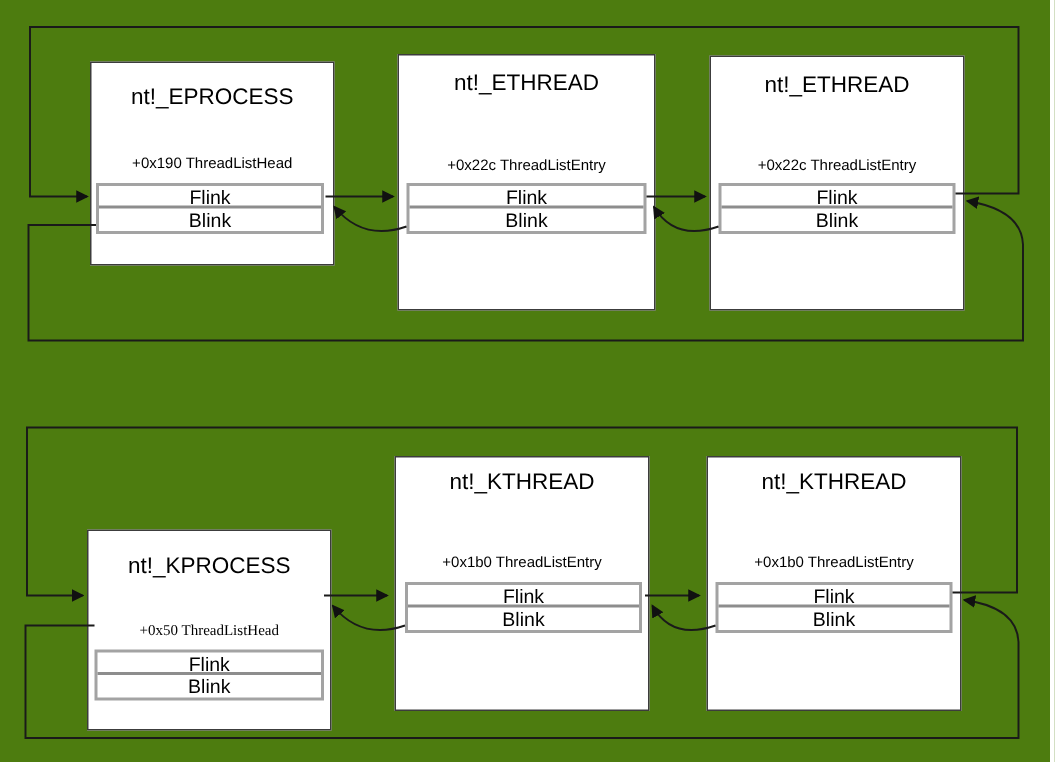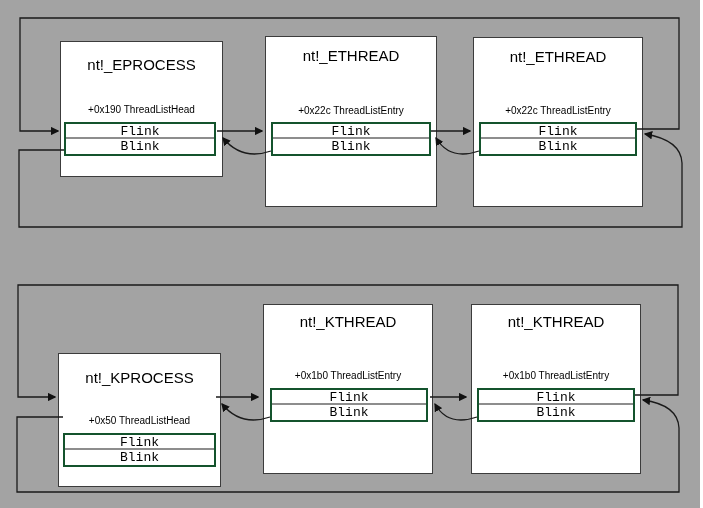--- a/index.html
+++ b/index.html
@@ -1,21 +1,21 @@
 <!DOCTYPE html>
 <html><head>
 <meta charset="utf-8">
 <style>
   * { box-sizing: border-box; margin: 0; padding: 0; }
   html, body { background: #ffffff; }
   .canvas {
     position: relative;
     width: 700px;
     height: 508px;
-    background: #a3a3a3;
+    background: #4d7c0f;
     font-family: "Liberation Sans", sans-serif;
     color: #000000;
     overflow: hidden;
   }
   .box {
     position: absolute;
     border: 1px solid #3c3c3c;
     background: #ffffff;
   }
   .box-title {
@@ -27,23 +27,22 @@
   .box-field {
     position: absolute;
     left: 0; right: 0;
     text-align: center;
     font-size: 10px;
     line-height: 15px;
     white-space: nowrap;
   }
   .rows {
     position: absolute;
-    border: 2px solid #14532d;
+    border: 2px solid #a3a3a3;
     background: #ffffff;
-    font-family: Liberation Mono, monospace;
   }
   .row {
     text-align: center;
     font-size: 13px;
     height: 15px;
     line-height: 15px;
   }
   .row-flink { border-bottom: 2px solid #8d8d8d; }
 
   
@@ -58,21 +57,21 @@
   .b2 .rows { left: 5px; top: 85px; width: 160px; }
 
   .b3 { left: 473px; top: 37px;  width: 170px; height: 170px; }
   .b3 .box-title { padding-top: 10px; }
   .b3 .box-field { top: 65px; }
   .b3 .rows { left: 5px; top: 84px; width: 158px; }
 
   
   .b4 { left: 58px;  top: 308px; width: 163px; height: 134px; margin-top: 45px; }
   .b4 .box-title { padding-top: 15px; }
-  .b4 .box-field { top: 59px; }
+  .b4 .box-field { top: 59px; font-family: Liberation Serif, serif; }
   .b4 .rows { left: 4px; top: 79px; width: 153px; }
 
   .b5 { left: 263px; top: 304px; width: 170px; height: 170px; }
   .b5 .box-title { padding-top: 8px; }
   .b5 .box-field { top: 63px; }
   .b5 .rows { left: 6px; top: 83px; width: 158px; }
 
   .b6 { left: 471px; top: 304px; width: 170px; height: 170px; }
   .b6 .box-title { padding-top: 8px; }
   .b6 .box-field { top: 63px; }

